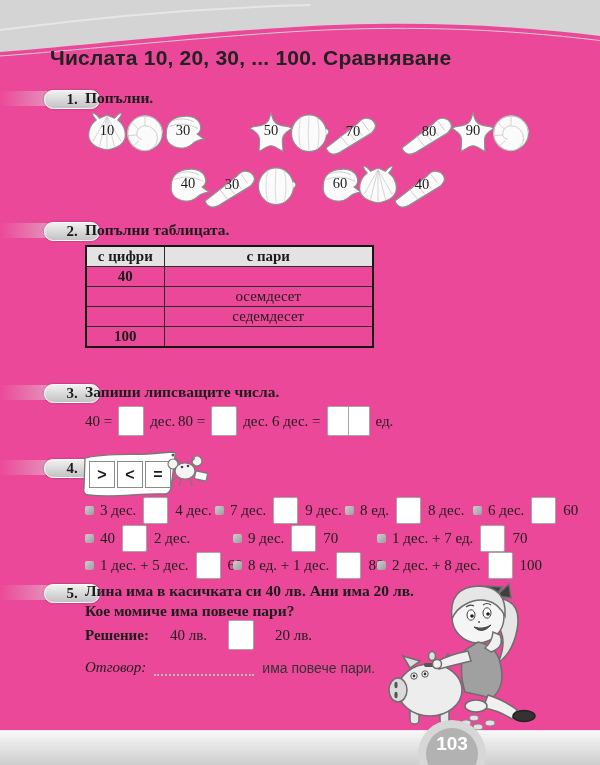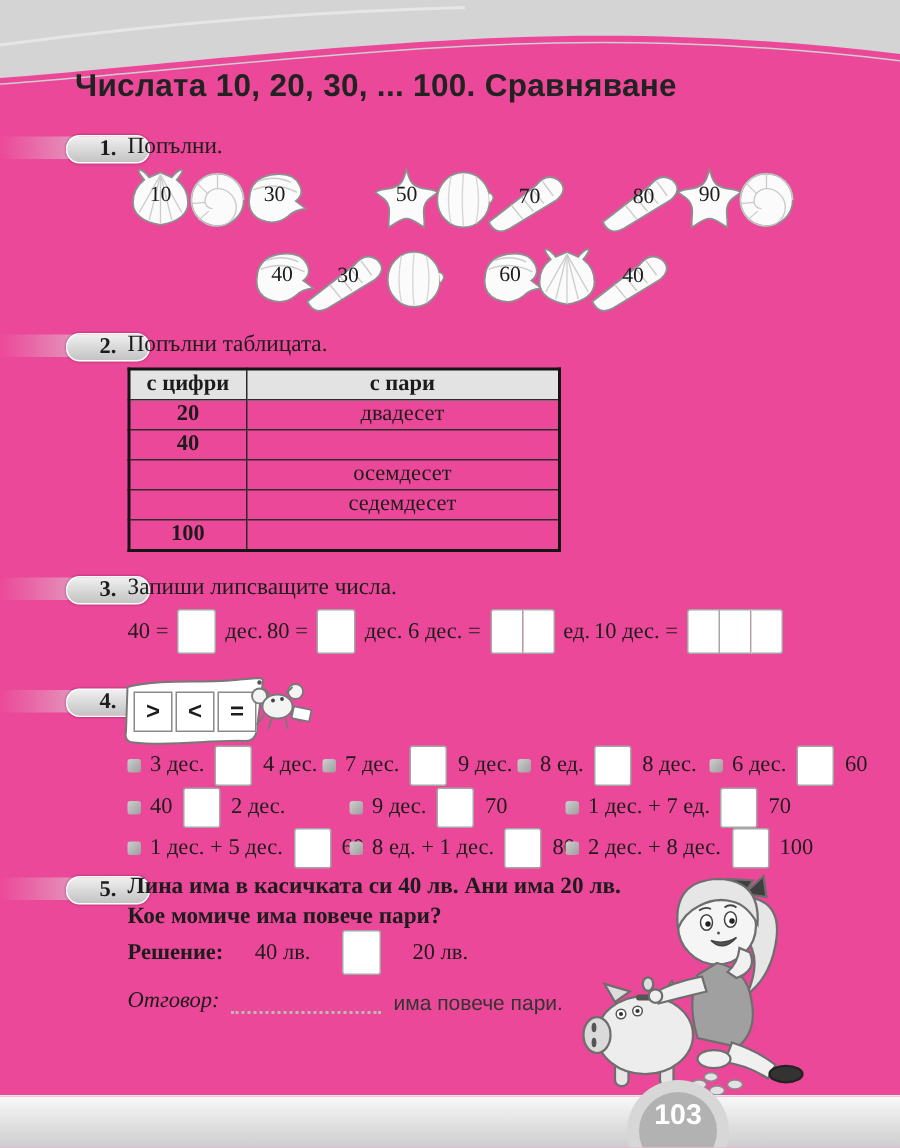--- a/index.html
+++ b/index.html
@@ -12,21 +12,21 @@
               font-weight:bold;font-size:21px;letter-spacing:.2px;color:#222;}
 
   
   .badge{position:absolute;left:0;width:100px;height:18px;}
   .badge .strip{position:absolute;left:0;top:1px;width:98px;height:15px;border-radius:0 9px 9px 0;
                 background:linear-gradient(to right,rgba(225,225,225,0),#dcdcdc);}
   .badge .pill{position:absolute;left:44px;top:0;width:54px;height:17px;border-radius:9px;
                background:linear-gradient(#f0f0f0,#c3c3c3);border:1px solid #fff;
                box-shadow:0 0 2px rgba(0,0,0,.4);font-weight:bold;font-size:15px;
                text-align:center;line-height:16px;}
-  .task-label{position:absolute;left:85px;font-weight:normal;font-size:15.5px;}
+  .task-label{position:absolute;left:85px;font-weight:bold;font-size:15.5px;}
 
   
   .shell-group{position:absolute;display:flex;align-items:center;}
   .shell{position:relative;width:50px;height:48px;flex:none;}
   .shell + .shell{margin-left:-12px;}
   .shell.cone{width:62px;height:42px;margin-top:4px;}
   .shell svg{position:absolute;left:0;top:0;width:100%;height:100%;}
   .shell .num{position:absolute;left:0;top:14px;width:100%;text-align:center;font-size:14.5px;}
   .shell.cone .num{top:10px;}
 
@@ -244,24 +244,20 @@
         <col style="width:78px">
         <col style="width:209px">
       </colgroup>
     <thead>
       <tr>
         <th>с цифри</th>
         <th>с пари</th>
       </tr>
     </thead>
     <tbody>
-      <tr>
-        <td class="num">20</td>
-        <td>двадесет</td>
-      </tr>
       <tr>
         <td class="num">40</td>
         <td></td>
       </tr>
       <tr>
         <td class="num"></td>
         <td>осемдесет</td>
       </tr>
       <tr>
         <td class="num"></td>
@@ -290,29 +286,20 @@
     <span class="box" style="height:28px"></span>
     <span>дес.</span>
   </div>
   <div class="t3item" style="left:272px">
     <span>6 дес. =</span>
     <span class="cells">
         <span class="cell"></span>
         <span class="cell"></span>
       </span>
     <span>ед.</span>
-  </div>
-  <div class="t3item" style="left:396px">
-    <span>10 дес. =</span>
-    <span class="cells">
-        <span class="cell"></span>
-        <span class="cell"></span>
-        <span class="cell"></span>
-      </span>
-    <span></span>
   </div>
 
   <div class="badge" style="top:459px">
     <div class="strip"></div>
     <div class="pill">4.</div>
   </div>
 
   <div class="banner">
     <svg width="130" height="52" viewBox="0 0 130 52">
       <path d="M11,9 C36,3 62,7 86,4 L98,3 C101,3 102,4 101,7 L97,39 C96,43 94,45 90,45 C66,44 41,49 15,46 C11,46 9,43 10,39 Z" fill="#ffffff" stroke="#787878" stroke-width="1.3"></path>

